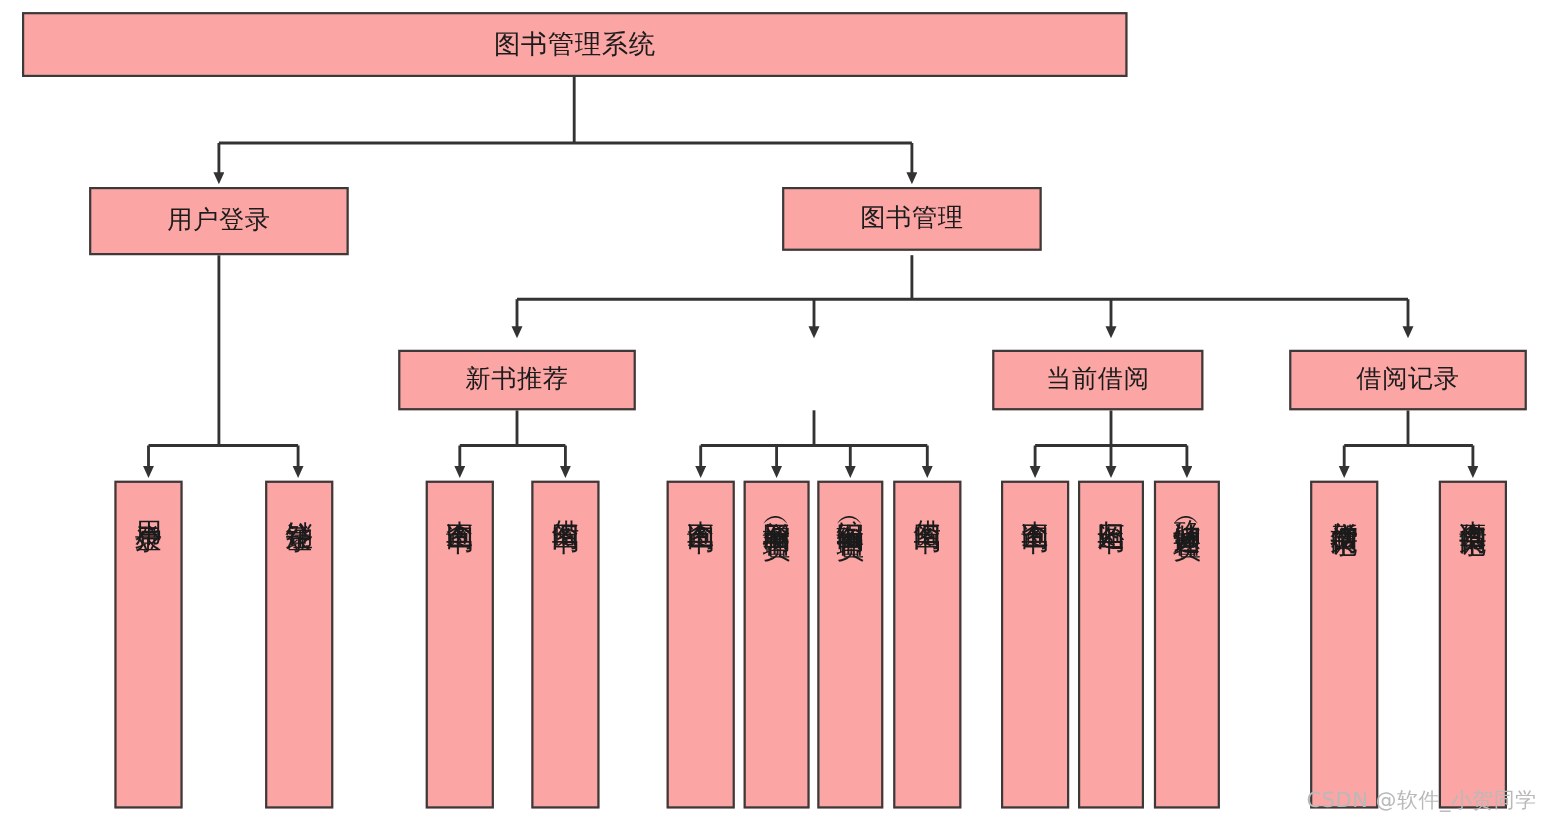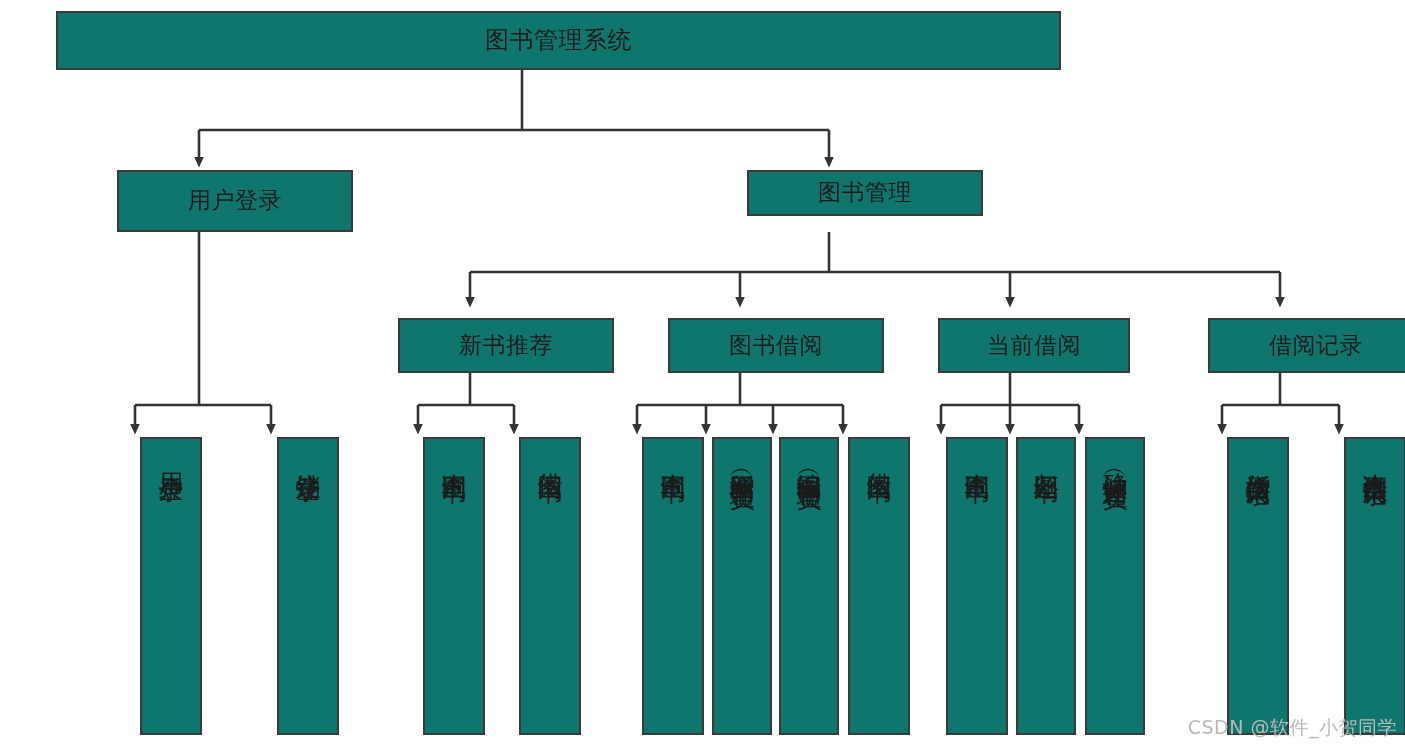--- a/index.html
+++ b/index.html
@@ -21,27 +21,26 @@
     position: absolute;
     left: 0;
     top: 0;
     width: 1405px;
     height: 747px;
     pointer-events: none;
   }
   .node {
     position: absolute;
     box-sizing: border-box;
-    background: #0f766e;
+    background: #fca5a5;
     border: 2.5px solid #3a3a3a;
     display: flex;
     align-items: center;
     justify-content: center;
     color: #1b1b1b;
-    margin-left: 36px;
   }
   .node .lbl {
     display: block;
     text-align: center;
     line-height: 1.18;
     letter-spacing: 0.5px;
   }
   .node.horiz .lbl {
     font-size: 23px;
     white-space: nowrap;
@@ -128,29 +127,26 @@
     </g>
   </svg>
 
   <div class="node root horiz" style="left:20px; top:11px; width:1005px; height:59px;">
     <span class="lbl">图书管理系统</span>
   </div>
 
   <div class="node horiz" style="left:81px; top:170px; width:236px; height:62px;">
     <span class="lbl">用户登录</span>
   </div>
-  <div class="node horiz" style="left:711px; top:170px; width:236px; height:46px;">
+  <div class="node horiz" style="left:711px; top:170px; width:236px; height:58px;">
     <span class="lbl">图书管理</span>
   </div>
 
   <div class="node horiz" style="left:362px; top:318px; width:216px; height:55px;">
     <span class="lbl">新书推荐</span>
-  </div>
-  <div class="node horiz" style="left:632px; top:318px; width:216px; height:55px;">
-    <span class="lbl">图书借阅</span>
   </div>
   <div class="node horiz" style="left:902px; top:318px; width:192px; height:55px;">
     <span class="lbl">当前借阅</span>
   </div>
   <div class="node horiz" style="left:1172px; top:318px; width:216px; height:55px;">
     <span class="lbl">借阅记录</span>
   </div>
 
   <div class="node leaf" style="left:104px; top:437px; width:62px; height:298px;">
     <span class="lbl">用户登录</span>

